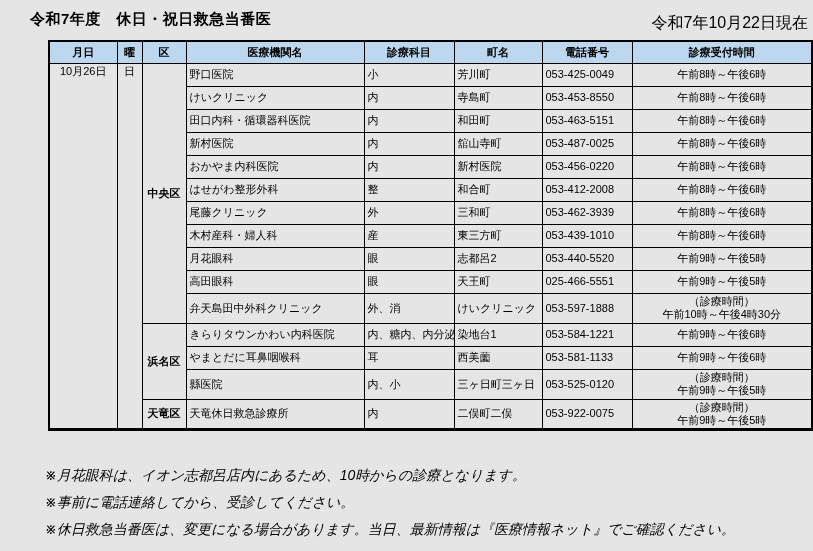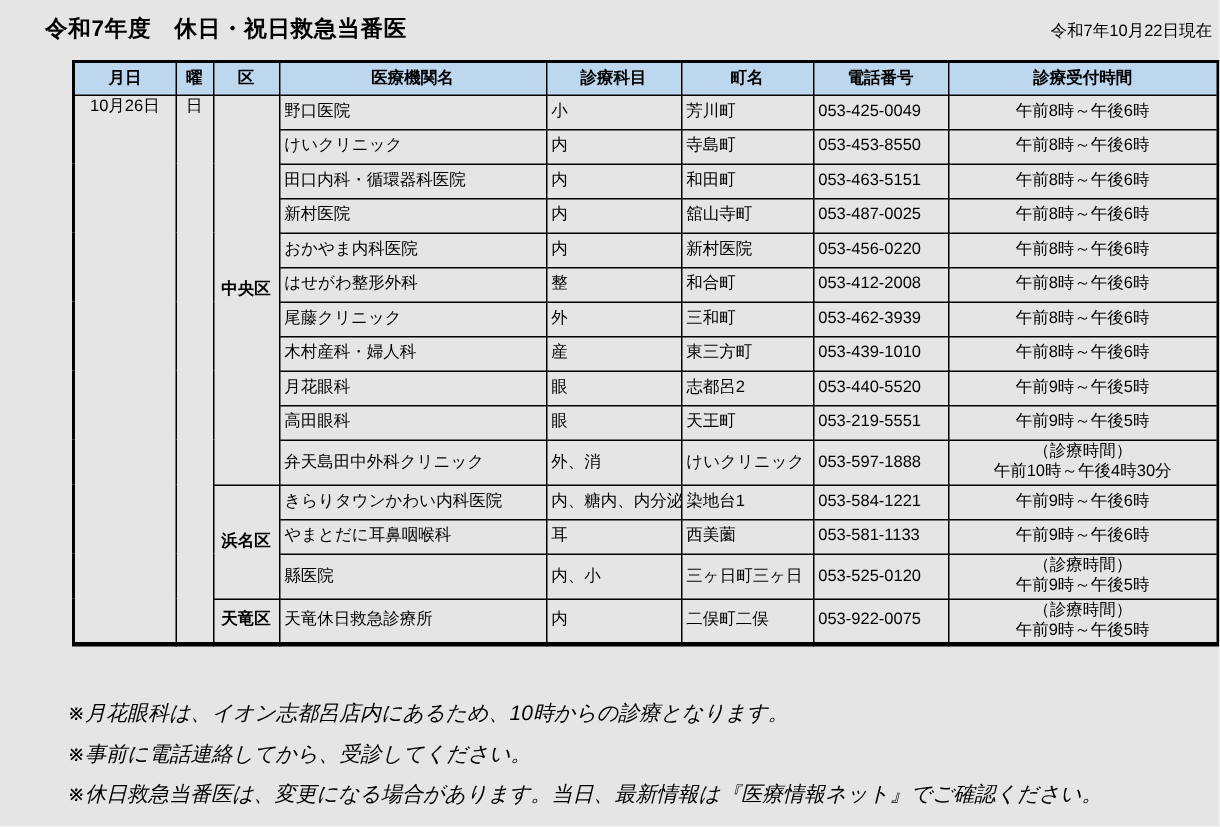--- a/index.html
+++ b/index.html
@@ -21,21 +21,21 @@
     top: 10px;
     font-size: 15px;
     font-weight: bold;
     letter-spacing: 0.5px;
     white-space: pre;
   }
   .asof-date {
     position: absolute;
     right: 5px;
     top: 13px;
-    font-size: 11px;
+    font-size: 16px;
   }
   table.roster {
     position: absolute;
     left: 48px;
     top: 40px;
     border-collapse: collapse;
     table-layout: fixed;
     width: 763px;
     border: 2px solid #000;
     border-bottom-width: 3px;
@@ -206,21 +206,21 @@
         <td class="c-town">志都呂2</td>
         <td class="c-phone">053-440-5520</td>
         <td class="c-hours">
             <div>午前9時～午後5時</div>
           </td>
       </tr>
       <tr>
         <td class="c-inst">高田眼科</td>
         <td class="c-dept">眼</td>
         <td class="c-town">天王町</td>
-        <td class="c-phone">053-219-5551</td>
+        <td class="c-phone">025-466-5551</td>
         <td class="c-hours">
             <div>午前9時～午後5時</div>
           </td>
       </tr>
       <tr class="tall">
         <td class="c-inst">弁天島田中外科クリニック</td>
         <td class="c-dept">外、消</td>
         <td class="c-town">けいクリニック</td>
         <td class="c-phone">053-597-1888</td>
         <td class="c-hours">

